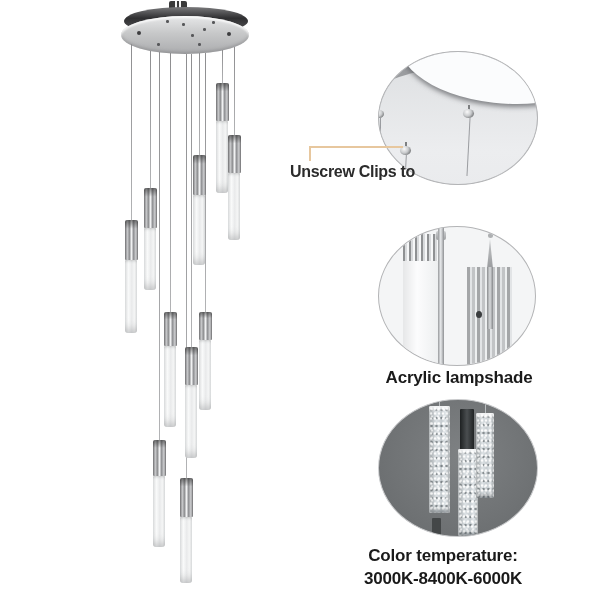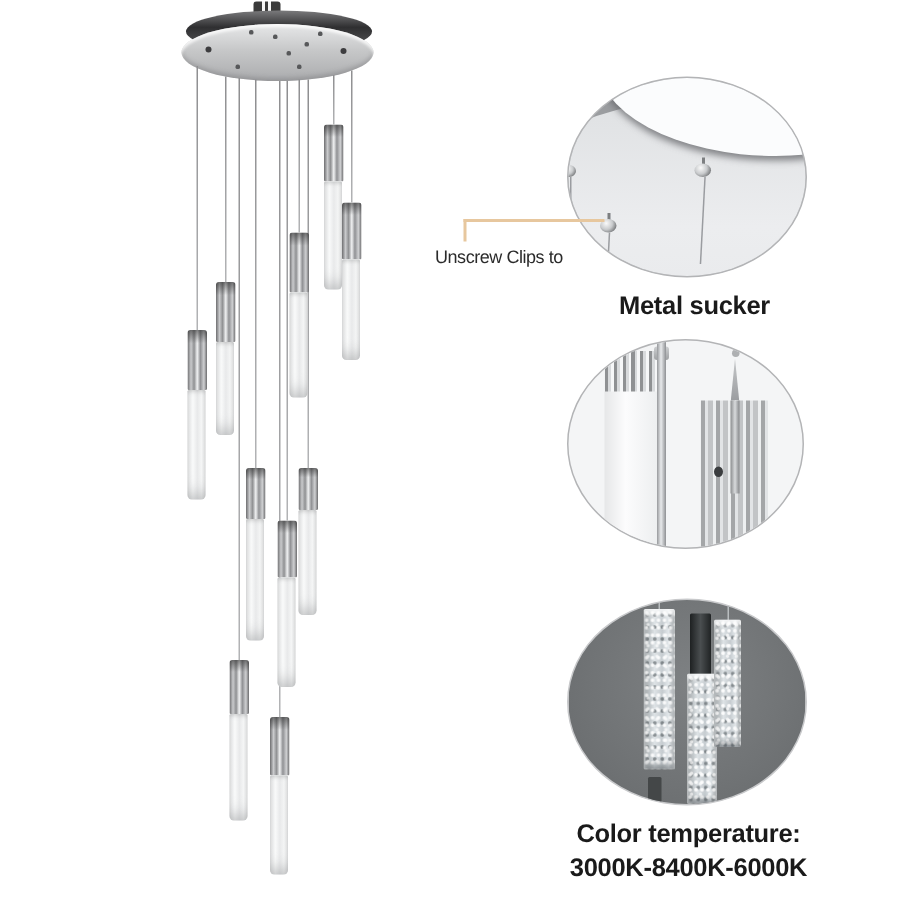--- a/index.html
+++ b/index.html
@@ -22,21 +22,21 @@
   .cord{position:absolute;width:1px;background:linear-gradient(180deg,#8e8e90,#b2b3b5);}
   .cap{position:absolute;width:13px;border-radius:2px 2px 1px 1px;
     background:linear-gradient(180deg,rgba(35,35,35,.55) 0,rgba(35,35,35,0) 22%),
       linear-gradient(90deg,#6e6e70 0,#c9cacc 18%,#8f9092 34%,#f0f1f2 50%,#909194 66%,#cfd0d2 84%,#6b6b6d 100%);}
   .tube{position:absolute;width:12px;border-radius:1px 1px 3px 3px;
     background:linear-gradient(90deg,#e3e4e5 0,#fafbfb 30%,#e9eaeb 55%,#f6f7f7 78%,#e2e3e4 100%);
     box-shadow:inset 0 -9px 10px -6px rgba(148,150,152,.55), inset 0 2px 3px -1px rgba(120,122,124,.35);}
 
   
   .callout-line{position:absolute;background:#e7c79e;z-index:6;}
-  .annotation{position:absolute;left:290px;top:162px;font-size:12px;font-weight:400;color:#2b2b2b;
+  .annotation{position:absolute;left:290px;top:162px;font-size:16px;font-weight:700;color:#2b2b2b;
     line-height:19px;letter-spacing:-0.3px;white-space:nowrap;text-align:center;}
 
   
   .circle{position:absolute;border-radius:50%;border:1px solid #b3b4b6;overflow:hidden;box-sizing:border-box;}
   .c1{left:378px;top:51px;width:160px;height:134px;background:#9b9da0;}
   .c1-white{position:absolute;left:18px;top:-78px;width:240px;height:130px;border-radius:50%;background:#fbfcfd;
     box-shadow:0 4px 5px -1px rgba(96,98,101,.75);}
   .c1-face{position:absolute;left:-60px;top:14px;width:300px;height:190px;border-radius:50%;
     background:linear-gradient(180deg,#dfe1e3,#ecedef 45%,#e5e7e9);}
   .knob{position:absolute;border-radius:50%;
@@ -76,21 +76,21 @@
   .c3-cap{position:absolute;left:81px;top:9px;width:14px;height:42px;border-radius:1px;
     background:linear-gradient(90deg,#1e2122,#4a4e50 50%,#202324);}
   .c3-lowcap{position:absolute;left:53px;top:118px;width:9px;height:17px;border-radius:1px;
     background:#3f4244;opacity:.9;}
 
   
   .label{position:absolute;width:160px;text-align:center;font-size:17px;font-weight:700;
     color:#1a1a1a;letter-spacing:-0.2px;white-space:nowrap;}
   .l1{left:383px;top:194px;}
   .l2{left:371px;top:368px;width:176px;}
-  .l3{left:366px;top:544px;width:186px;line-height:23px;}
+  .l3{left:350px;top:544px;width:186px;line-height:23px;}
 </style>
 </head>
 <body>
 
 <div class="stage">
 
   <div id="chandelier" class="abs" style="left:0;top:0;width:360px;height:600px;">
     <div class="canopy-mount"></div>
     <div class="canopy-top"></div>
     <div class="canopy-face"></div>
@@ -141,33 +141,33 @@
     <div class="c1-white"></div>
     <div class="knob" style="left:-4px;top:58px;width:9px;height:8px;"></div>
     <div class="gcord" style="left:1px;top:66px;height:30px;"></div>
     <div class="stem" style="left:26px;top:90px;height:5px;"></div>
     <div class="knob" style="left:21px;top:94px;width:11px;height:9px;"></div>
     <div class="gcord" style="left:26px;top:103px;height:32px;transform:rotate(3deg);"></div>
     <div class="stem" style="left:89px;top:53px;height:5px;"></div>
     <div class="knob" style="left:84px;top:57px;width:11px;height:9px;"></div>
     <div class="gcord" style="left:89px;top:66px;height:58px;transform:rotate(3deg);"></div>
   </div>
-  <div class="label l1">Metal sucker</div>
 
   <div class="circle c2">
     <div class="c2-tube"></div>
     <div class="c2-crown"></div>
     <div class="c2-rodcap"></div>
     <div class="c2-rod"></div>
     <div class="c2-cluster"></div>
     <div class="c2-ball"></div>
     <div class="c2-cone"></div>
     <div class="c2-conerod"></div>
     <div class="c2-dot"></div>
   </div>
+  <div class="label l2">Acrylic lampshade</div>
 
   <div class="circle c3">
     <div class="c3-wire" style="left:60px;top:0;height:7px;"></div>
     <div class="c3-wire" style="left:106px;top:0;height:14px;"></div>
     <div class="spark" style="left:50px;top:6px;width:21px;height:107px;"></div>
     <div class="c3-cap"></div>
     <div class="spark" style="left:79px;top:49px;width:20px;height:87px;"></div>
     <div class="spark" style="left:97px;top:13px;width:18px;height:85px;"></div>
     <div class="c3-lowcap"></div>
   </div>

